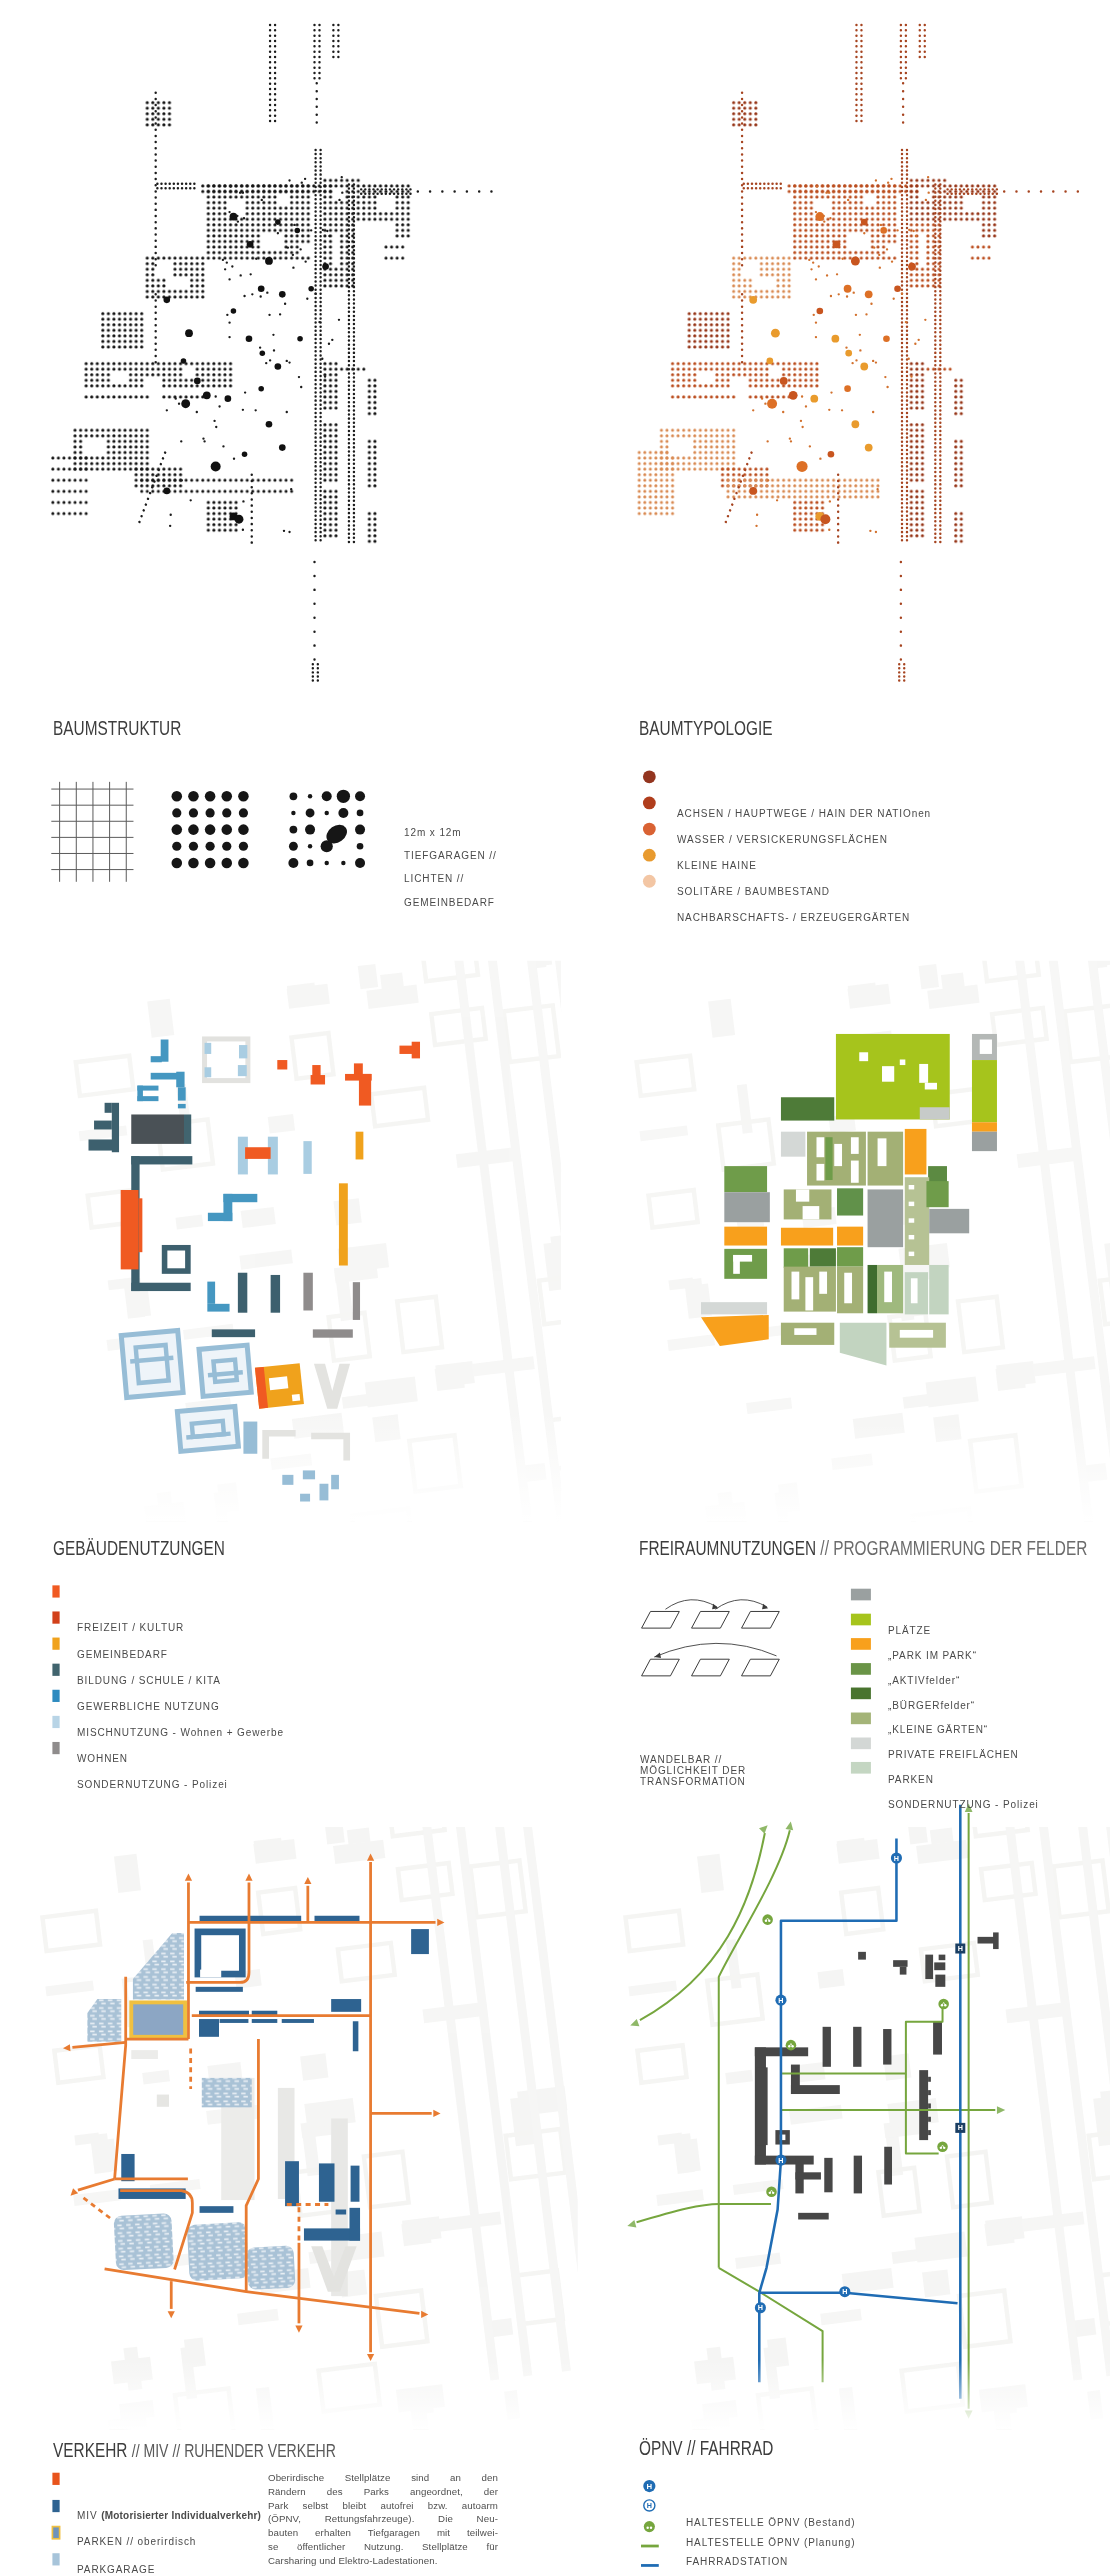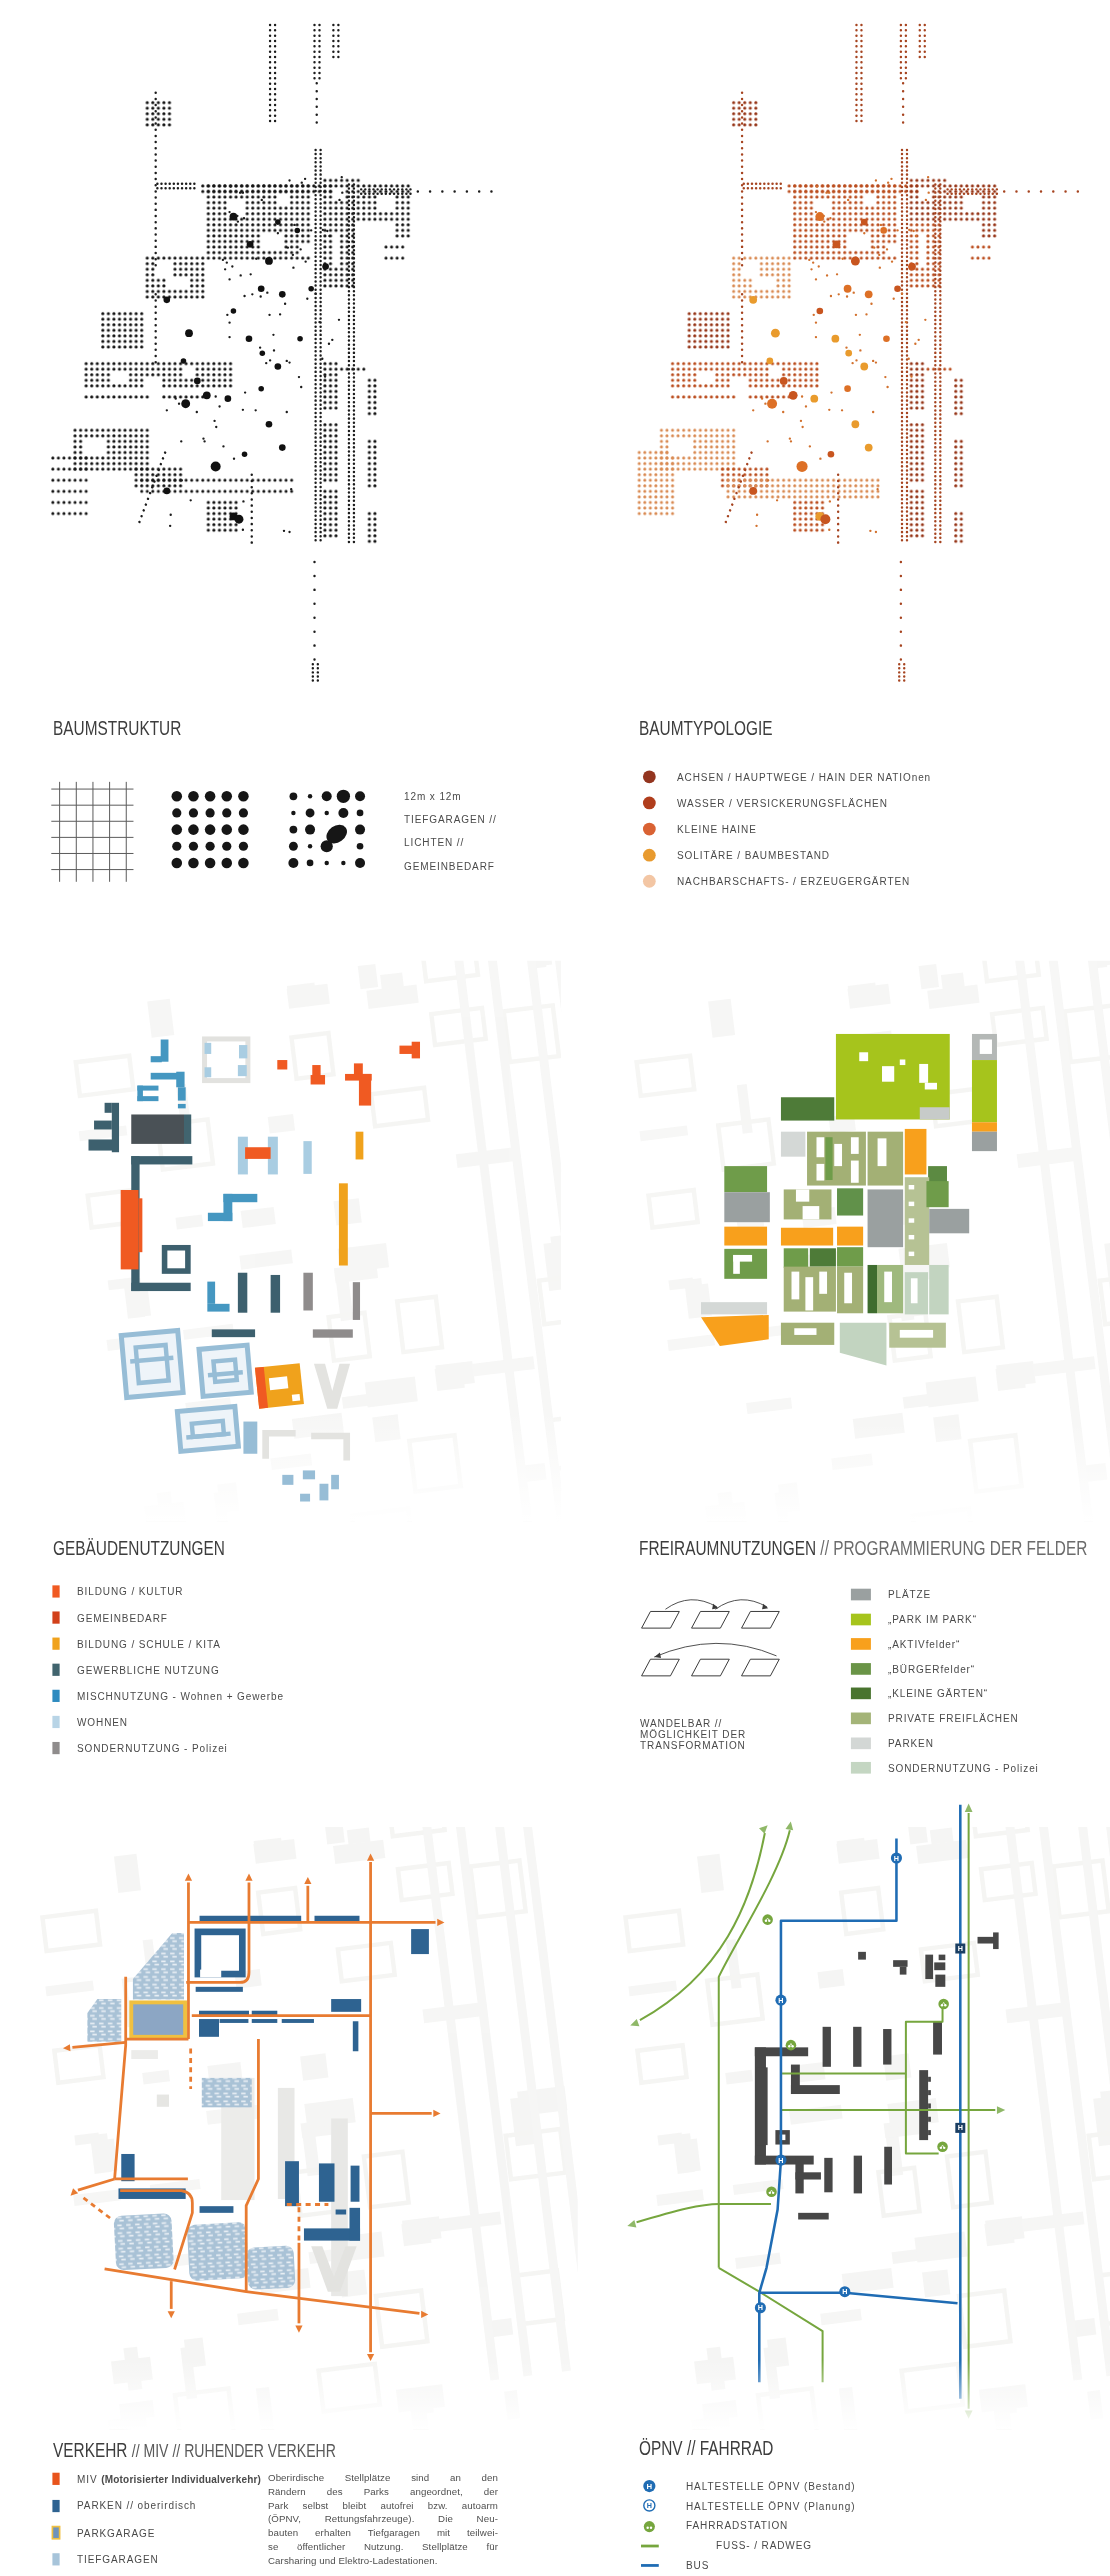--- a/index.html
+++ b/index.html
@@ -1,19 +1,19 @@
 <!DOCTYPE html>
 <html style="font-size:9px"><head><meta charset="utf-8">
 <style>
 html,body{margin:0;padding:0;background:#fff;}
 body{width:1111px;height:2576px;position:relative;font-family:"Liberation Sans",sans-serif;overflow:hidden;}
 .ab{position:absolute;}
 .ttl{font-size:20px;letter-spacing:0;color:#3d3d3d;white-space:nowrap;transform:scaleX(0.77);transform-origin:left top;}
 .t2{font-size:18.3px;}
-.lg{font-size:10px;letter-spacing:0.9px;color:#4a4a4a;white-space:nowrap;}
+.lg{font-size:10px;letter-spacing:0.9px;color:#4a4a4a;white-space:nowrap;margin-top:36px;}
 .lgs{font-size:10px;letter-spacing:0.2px;color:#4a4a4a;font-weight:bold;}
 </style></head><body>
 <svg class="ab" style="left:0;top:0" width="1111" height="2576" viewBox="0 0 2000 4639">
 
 <defs>
 <pattern id="pkd" width="10" height="10" patternUnits="userSpaceOnUse">
         <circle cx="4.8" cy="4.8" r="2.85" fill="#131313"></circle>
       </pattern>
 <pattern id="pks" width="10" height="20" patternUnits="userSpaceOnUse">
         <circle cx="4.8" cy="4.8" r="2.7" fill="#131313"></circle>
@@ -875,21 +875,21 @@
 <div class="ab ttl" style="left:639px;top:717px">BAUMTYPOLOGIE</div>
 
 <div class="ab lg" style="left:677px;top:772px">ACHSEN / HAUPTWEGE / HAIN DER NATIOnen</div>
 <div class="ab lg" style="left:677px;top:798px">WASSER / VERSICKERUNGSFLÄCHEN</div>
 <div class="ab lg" style="left:677px;top:824px">KLEINE HAINE</div>
 <div class="ab lg" style="left:677px;top:850px">SOLITÄRE / BAUMBESTAND</div>
 <div class="ab lg" style="left:677px;top:876px">NACHBARSCHAFTS- / ERZEUGERGÄRTEN</div>
 
 <div class="ab ttl" style="left:53px;top:1537px">GEBÄUDENUTZUNGEN</div>
 
-<div class="ab lg" style="left:77px;top:1586px">BILDUNG / KULTUR</div>
+<div class="ab lg" style="left:77px;top:1586px">FREIZEIT / KULTUR</div>
 <div class="ab lg" style="left:77px;top:1613px">GEMEINBEDARF</div>
 <div class="ab lg" style="left:77px;top:1639px">BILDUNG / SCHULE / KITA</div>
 <div class="ab lg" style="left:77px;top:1665px">GEWERBLICHE NUTZUNG</div>
 <div class="ab lg" style="left:77px;top:1691px">MISCHNUTZUNG - Wohnen + Gewerbe</div>
 <div class="ab lg" style="left:77px;top:1717px">WOHNEN</div>
 <div class="ab lg" style="left:77px;top:1743px">SONDERNUTZUNG - Polizei</div>
 
 <div class="ab ttl" style="left:639px;top:1537px">FREIRAUMNUTZUNGEN <span style="color:#6b6b6b">// PROGRAMMIERUNG DER FELDER</span></div>
 
 <div class="ab lg" style="left:888px;top:1589px">PLÄTZE</div>

